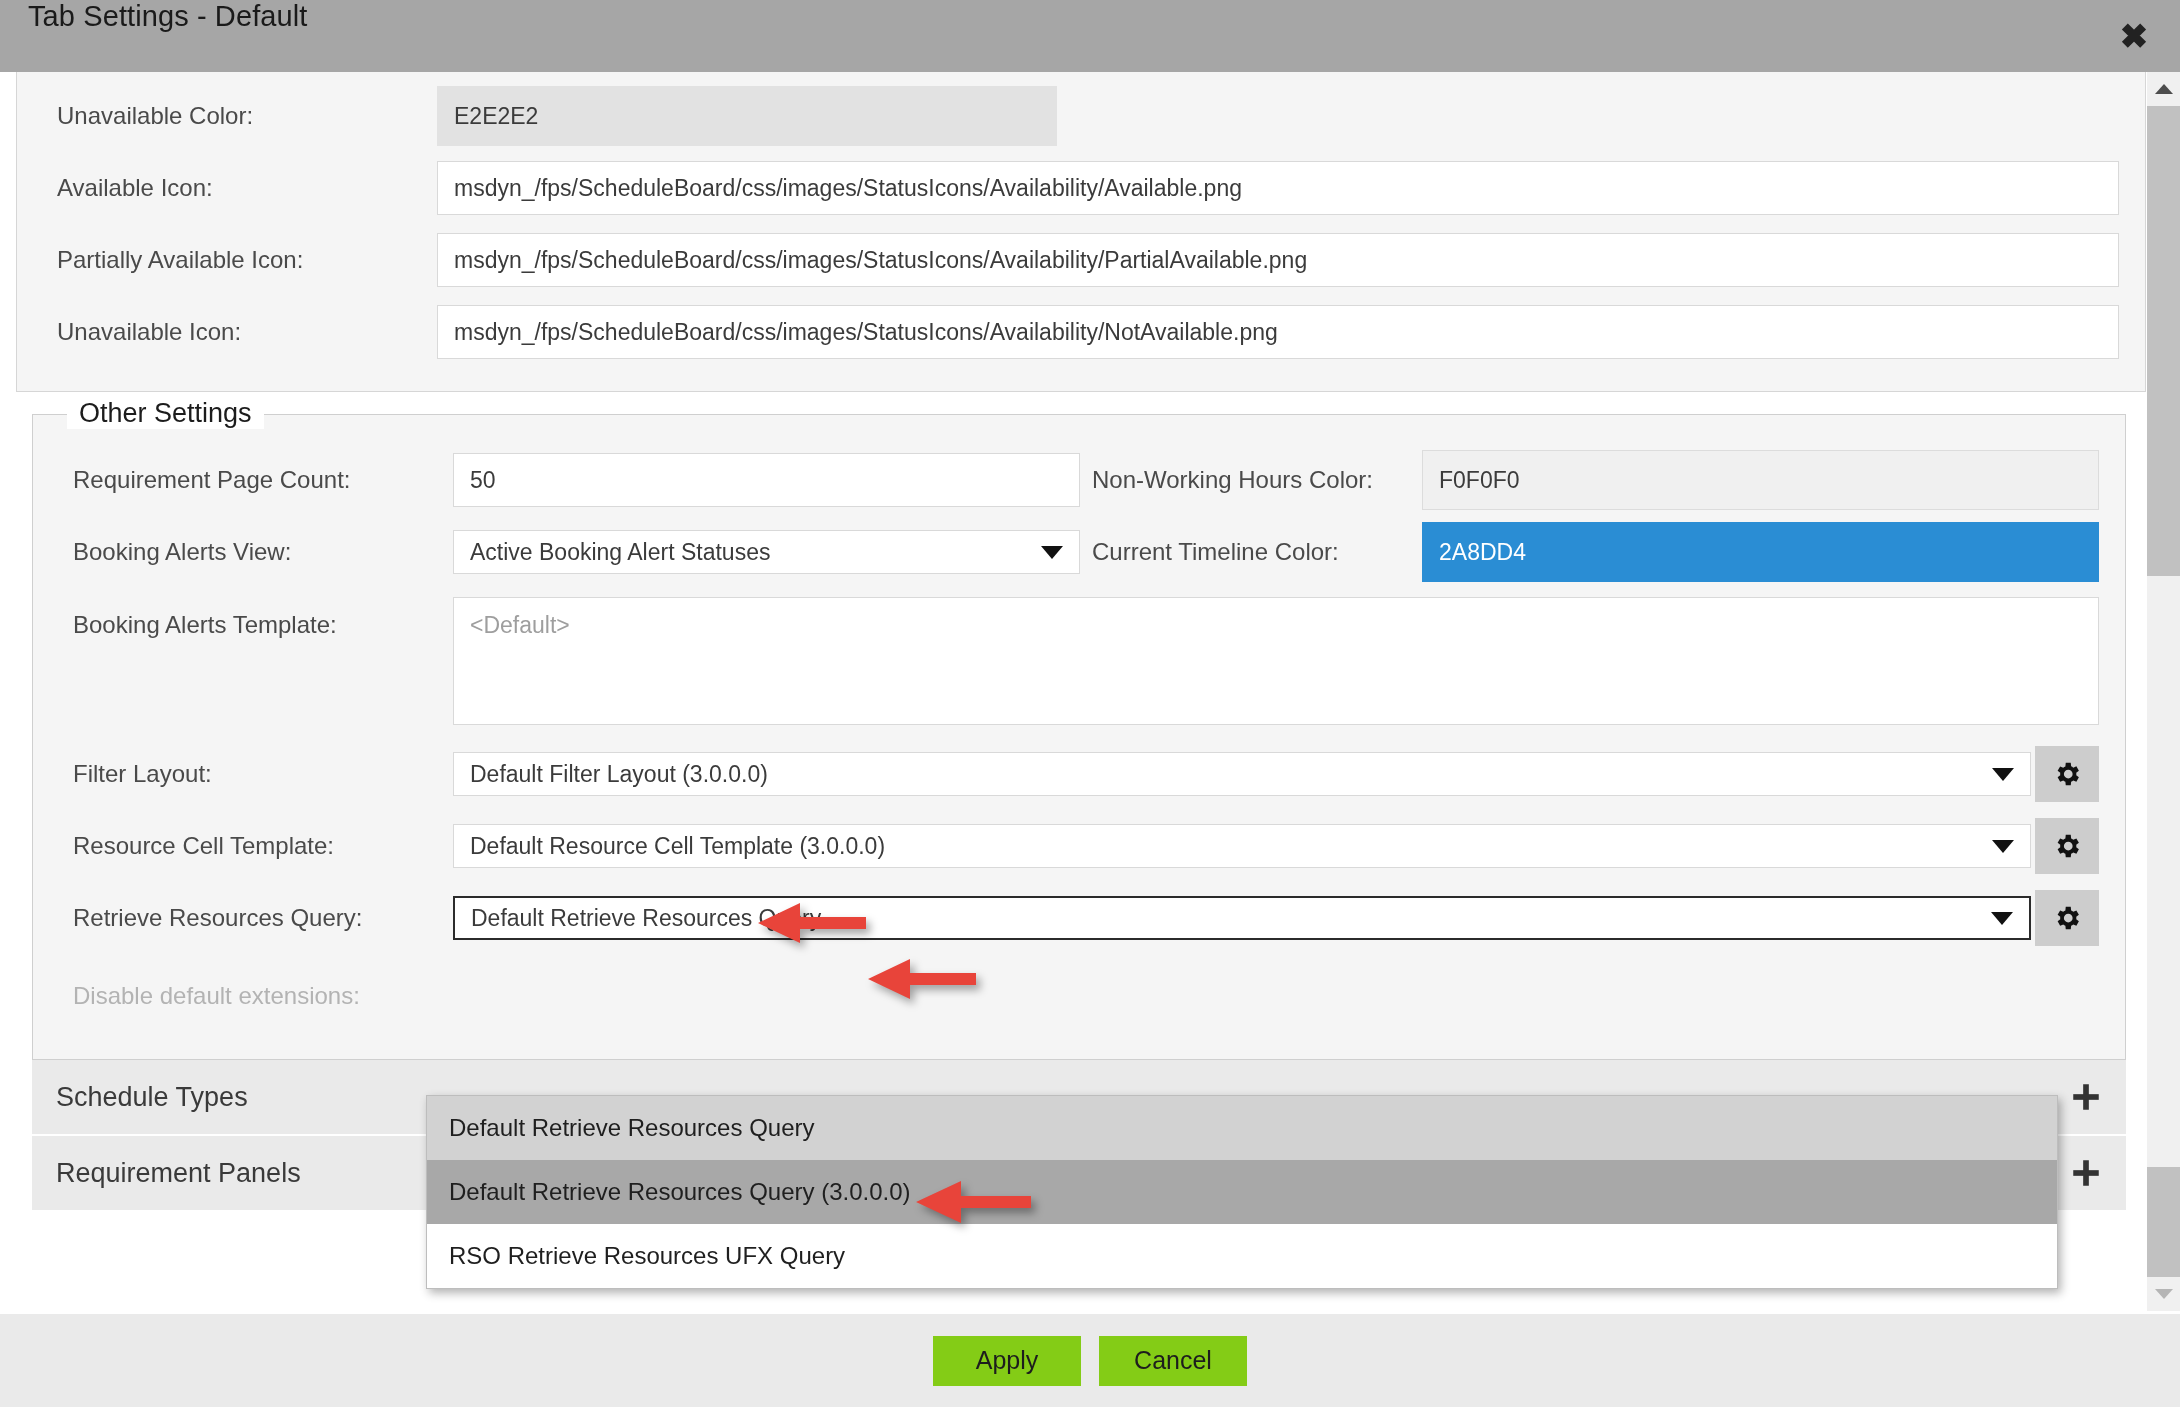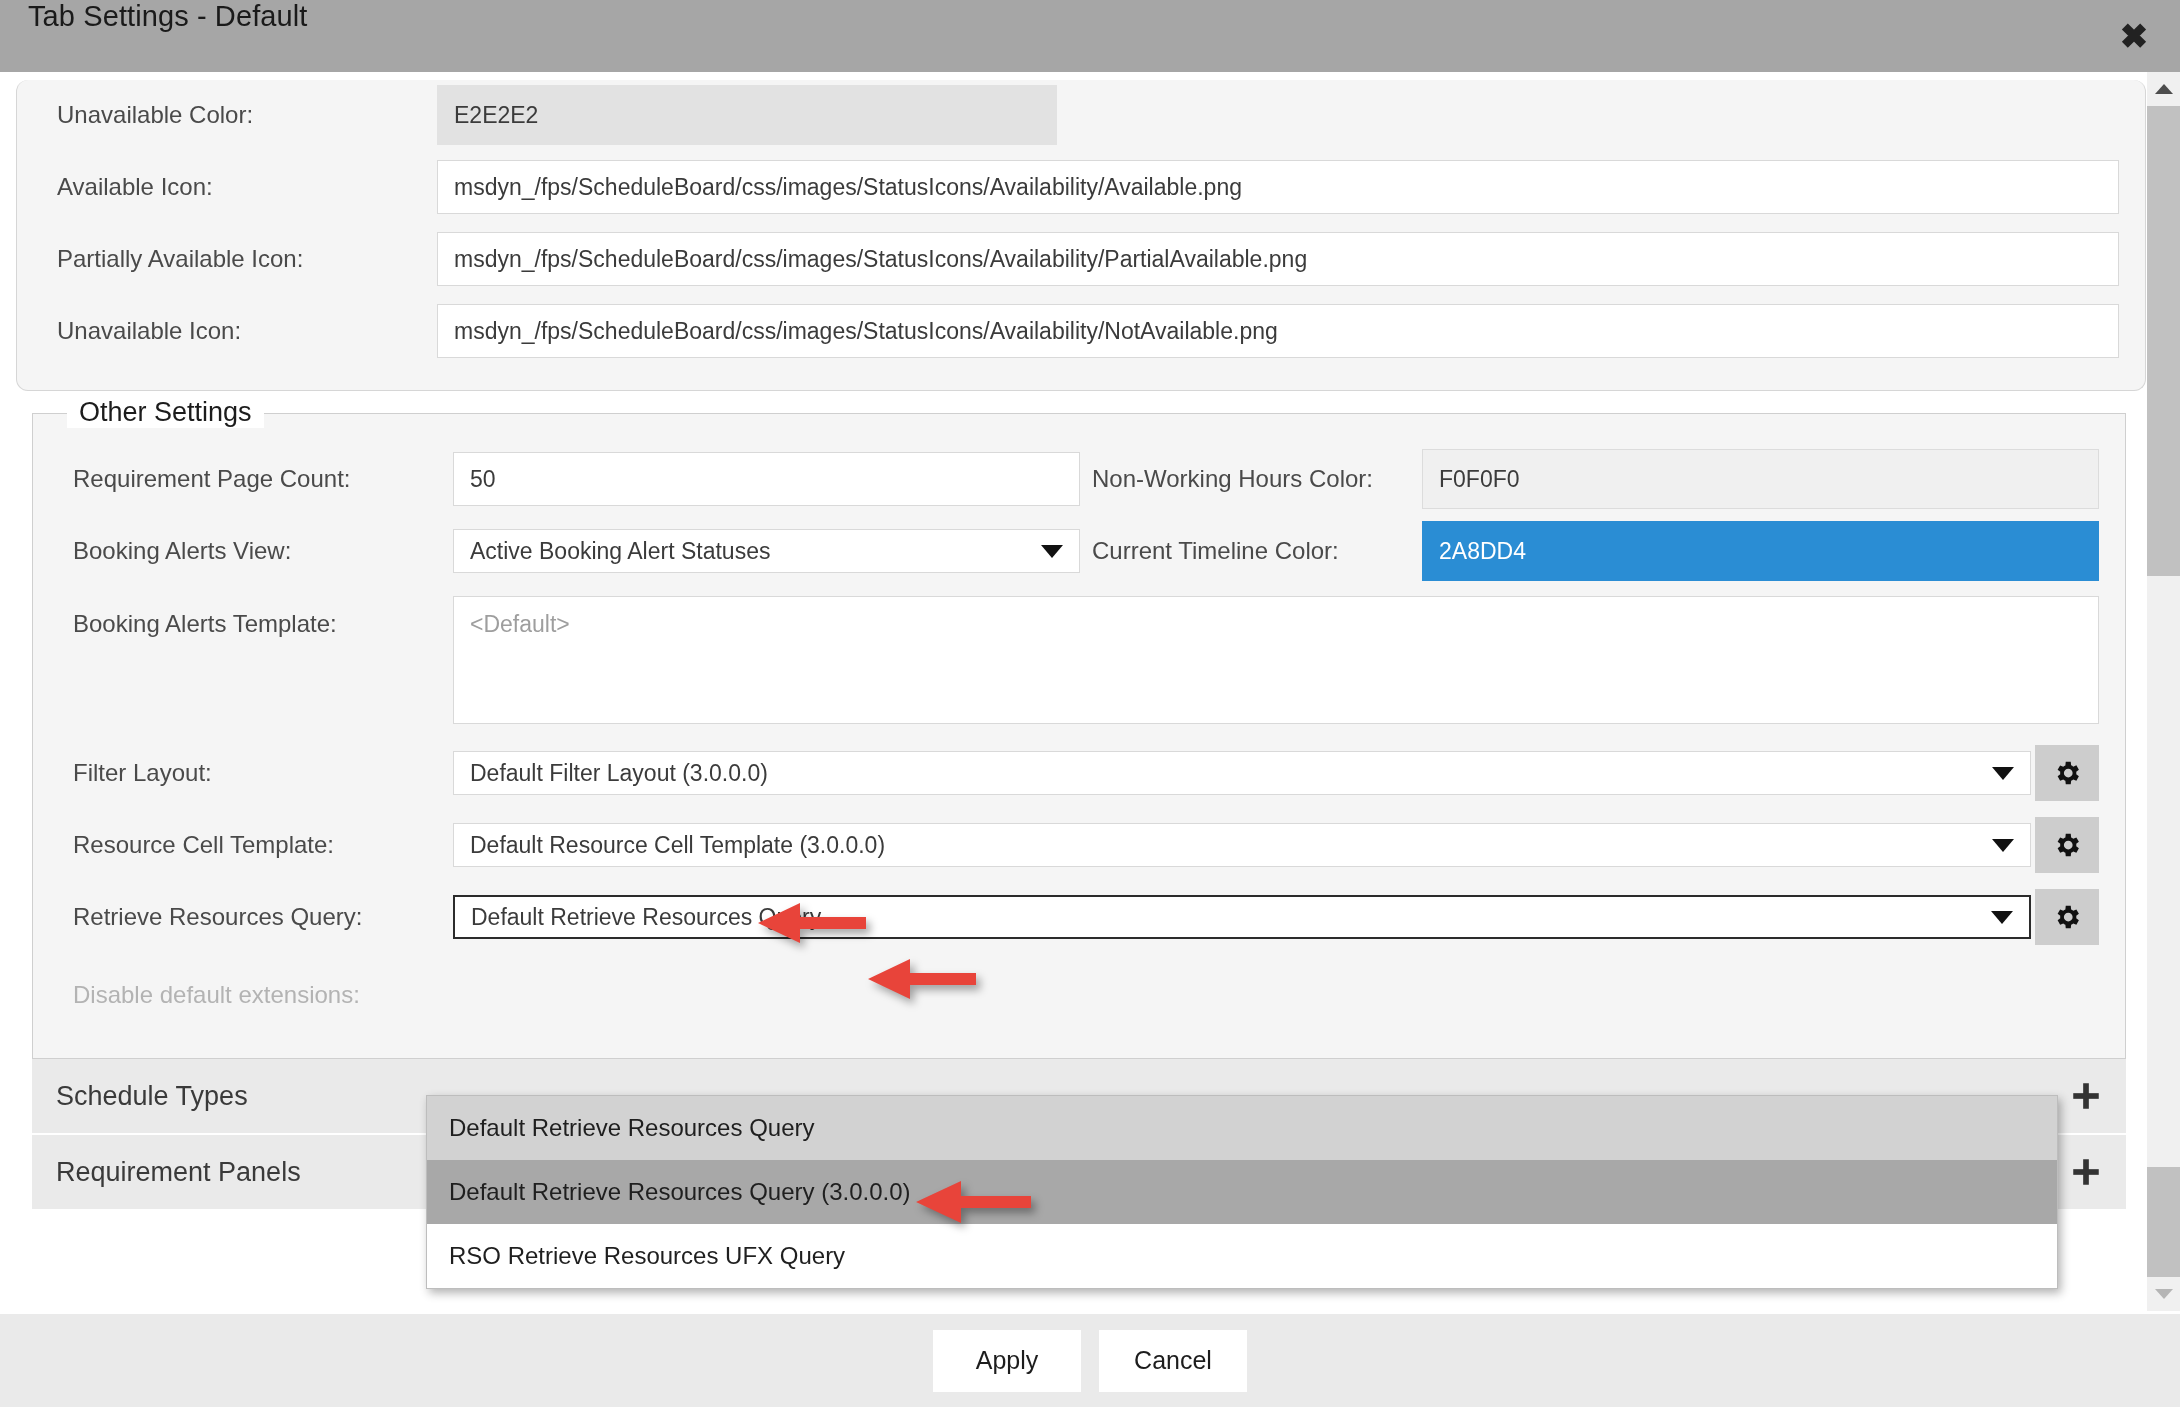--- a/index.html
+++ b/index.html
@@ -70,21 +70,21 @@
   }
   .sb-thumb.top { top: 0; height: 470px; }
   .sb-thumb.bottom { bottom: 0; height: 110px; }
 
   
   .panel {
     background: #f5f5f5;
     border: 1px solid #d6d6d6;
     padding: 10px 0 28px 0;
   }
-  .panel.first { border-top: none; padding-top: 4px; margin-top: 8px; border-radius: 12px; }
+  .panel.first { border-top: none; padding-top: 13px; margin-top: 0; }
 
   .fieldset {
     position: relative;
     background: #f5f5f5;
     border: 1px solid #cfcfcf;
     margin: 22px 20px 0 16px;
     padding: 34px 0 26px 0;
   }
   .fieldset-legend {
     position: absolute; top: -17px; left: 34px;
@@ -192,22 +192,22 @@
 
   
   .footer {
     height: 96px; min-height: 96px;
     background: #eaeaea;
     display: flex; align-items: center; justify-content: center;
     gap: 18px;
     border-top: 3px solid #ffffff;
   }
   .btn {
-    min-width: 148px; height: 62px;
-    background: #ffffff;
+    min-width: 148px; height: 50px;
+    background: #84cc16;
     border: none;
     font-family: "Liberation Sans", sans-serif;
     font-size: 25px; color: #1d1d1d;
     cursor: pointer;
     display: flex; align-items: center; justify-content: center;
     padding: 0 26px;
   }
 
   
   .dropdown-popup {

